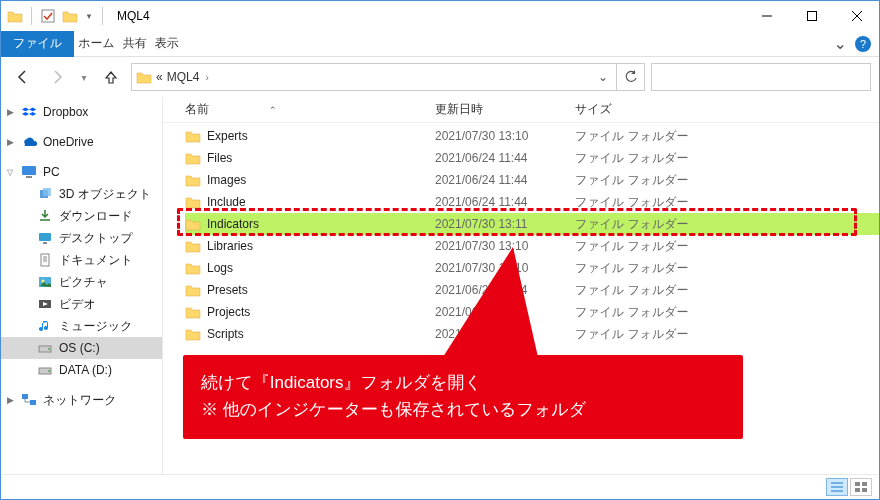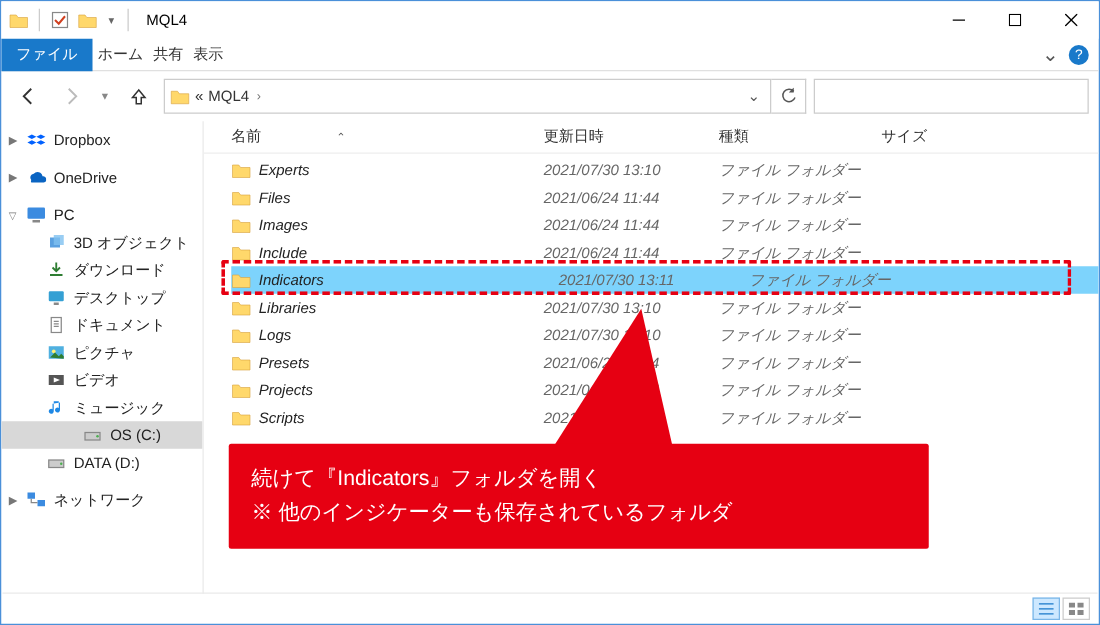--- a/index.html
+++ b/index.html
@@ -31,36 +31,36 @@
   .addr-box .sp { flex: 1; }
   .addr-box .dd { color: #555; padding: 0 4px; }
   .addr-refresh { width: 28px; height: 28px; border: 1px solid #ccc; border-left: none; display: flex; align-items:center; justify-content:center; color:#555;}
   .search-box { width: 220px; height: 28px; border: 1px solid #ccc; display: flex; align-items: center; padding: 0 6px; }
 
   
   .main { display: flex; height: calc(500px - 30px - 26px - 40px - 24px - 2px); }
   .nav-pane { width: 162px; border-right: 1px solid #eaeaea; overflow: hidden; padding: 4px 0; }
   .nav-item { display: flex; align-items: center; gap: 6px; font-size: 12px; color: #222; padding: 2px 4px 2px 20px; height: 22px; white-space: nowrap; }
   .nav-item.sub { padding-left: 36px; }
-  .nav-item.sel { background: #d8d8d8; justify-content: center; }
+  .nav-item.sel { background: #d8d8d8; }
   .nav-gap { height: 8px; }
   .nav-exp { position:absolute; left:6px; color:#777; font-size:9px;}
   .nav-item { position:relative; }
 
   .content { flex: 1; position: relative; overflow: hidden; }
   .col-head { display: flex; font-size: 12px; color: #333; border-bottom: 1px solid #eee; height: 26px; align-items: center; padding-left: 22px; }
   .col-head .c-sort { font-size:9px; color:#555; padding-left:60px;}
   .c-name { width: 250px; }
   .c-date { width: 140px; }
   .c-type { width: 130px; }
   .c-size { width: 80px; }
-  .file-list { padding: 2px 0 0 22px; font-style: italic; }
+  .file-list { padding: 2px 0 0 22px; }
   .row { display: flex; align-items: center; height: 22px; font-size: 12px; color: #222; }
   .row .c-name { display: flex; align-items: center; gap: 6px; }
-  .row.sel { background: #7dd3fc; gap: 12px; }
+  .row.sel { background: #bef264; }
   .row .c-date, .row .c-type { color: #666; }
 
   
   .dash-box { position: absolute; border: 3px dashed #e60012; pointer-events: none; border-radius: 2px;}
 
   
   .callout { position: absolute; background: #e60012; color: #fff; font-size: 17px; padding: 14px 18px 16px 18px; line-height: 1.6; border-radius: 2px;}
   .callout-tri { position: absolute; width: 0; height: 0; border-left: 70px solid transparent; border-right: 25px solid transparent; border-bottom: 110px solid #e60012; }
 
   
@@ -294,21 +294,20 @@
           </svg>
         </span>
       <span>ネットワーク</span>
     </div>
   </div>
 
   <div class="content">
     <div class="col-head">
       <div class="c-name"><span>名前</span><span class="c-sort">⌃</span></div>
       <div class="c-date">更新日時</div>
-      <div class="c-type">種類</div>
       <div class="c-size">サイズ</div>
     </div>
     <div class="file-list" id="file-list">
         <div class="row">
           <div class="c-name">
             <span class="ico">
               <svg width="16" height="14">
                 <path d="M1 3 h5 l1.5 2 H15 v8 H1 z" fill="#ffd86b" stroke="#d9a441" stroke-width="0.5"></path>
               </svg>
             </span>

